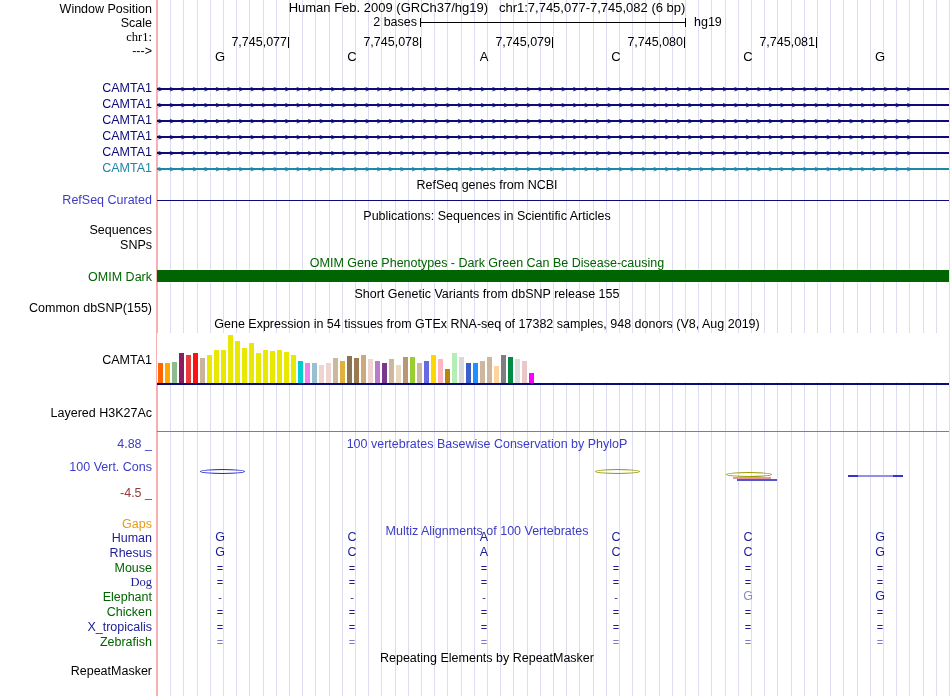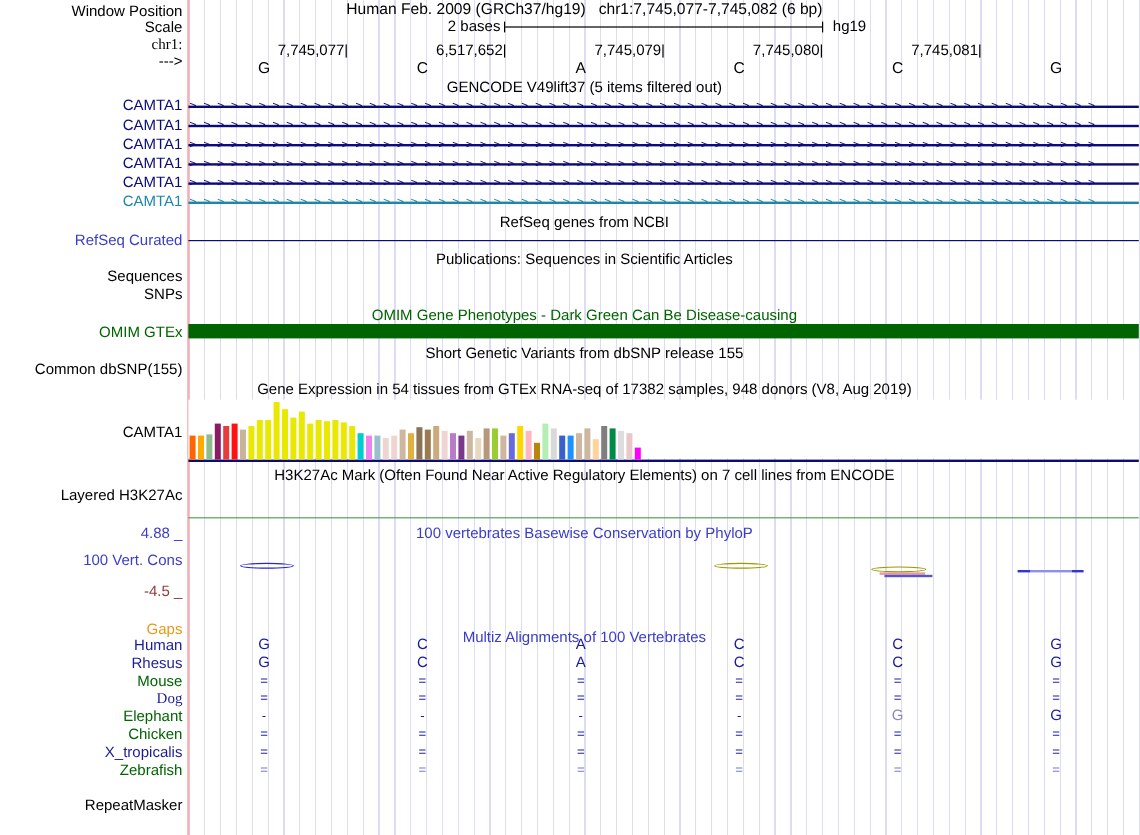--- a/index.html
+++ b/index.html
@@ -33,34 +33,33 @@
 
 <div id="screen">
   <div class="grid"></div>
   <div class="pinkline"></div>
 
   <div class="ct hdr" style="top:1px">Human Feb. 2009 (GRCh37/hg19)   chr1:7,745,077-7,745,082 (6 bp)</div>
   <div class="coord" style="top:16px;right:533px">2 bases</div>
   <div class="bar-scale"></div>
   <div class="coord" style="top:16px;left:694px;right:auto">hg19</div>
 
-  <div class="ct" style="top:66px">GENCODE V49lift37 (5 items filtered out)</div>
   <div class="ct" style="top:178px">RefSeq genes from NCBI</div>
   <div class="ct" style="top: 256px; color: rgb(0, 100, 0);">OMIM Gene Phenotypes - Dark Green Can Be Disease-causing</div>
   <div class="ct" style="top:209px">Publications: Sequences in Scientific Articles</div>
   <div class="ct" style="top:287px">Short Genetic Variants from dbSNP release 155</div>
   <div class="ct" style="top:317px">Gene Expression in 54 tissues from GTEx RNA-seq of 17382 samples, 948 donors (V8, Aug 2019)</div>
-  <div class="ct" style="top:389px">H3K27Ac Mark (Often Found Near Active Regulatory Elements) on 7 cell lines from ENCODE</div>
   <div class="ct" style="top: 437px; color: rgb(60, 60, 200);">100 vertebrates Basewise Conservation by PhyloP</div>
   <div class="ct" style="top: 524px; color: rgb(60, 60, 200);">Multiz Alignments of 100 Vertebrates</div>
+  <div class="ct" style="top:651px">Repeating Elements by RepeatMasker</div>
 
   <div class="lbl" style="top: 193px; color: rgb(60, 60, 200);">RefSeq Curated</div>
   <div class="lbl" style="top:223px">Sequences</div>
   <div class="lbl" style="top:238px">SNPs</div>
-  <div class="lbl" style="top: 270px; color: rgb(0, 100, 0);">OMIM GTEx</div>
+  <div class="lbl" style="top: 270px; color: rgb(0, 100, 0);">OMIM Dark</div>
   <div class="lbl" style="top:301px">Common dbSNP(155)</div>
   <div class="lbl" style="top:353px">CAMTA1</div>
   <div class="lbl" style="top:406px">Layered H3K27Ac</div>
   <div class="lbl" style="top: 437px; color: rgb(60, 60, 200); text-align: right;">4.88 _</div>
   <div class="lbl" style="top: 460px; color: rgb(60, 60, 200);">100 Vert. Cons</div>
   <div class="lbl" style="top: 486px; color: rgb(148, 57, 59);">-4.5 _</div>
   <div class="lbl" style="top:664px">RepeatMasker</div>
 
   <div class="hline" style="top:199.5px;height:1.6px;background:#0C0C78"></div>
   <div class="hline" style="top:270px;height:12px;background:#006400"></div>
@@ -68,21 +67,21 @@
   <div class="hline" style="top:382.5px;height:2.5px;background:#0C0C78"></div>
   <div class="hline" style="top:431px;height:1.2px;background:#55A055"></div>
 
   <div id="dyn">
       <div class="lbl" style="top: 2px;">Window Position</div>
       <div class="lbl" style="top: 16px;">Scale</div>
       <div class="lbl" style="top: 30px; font-family: Liberation Serif, serif;">chr1:</div>
       <div class="lbl" style="top: 44px;">---&gt;</div>
       <div class="coord" style="right: 663px;">7,745,077</div>
       <div class="ctick" style="left: 288px;"></div>
-      <div class="coord" style="right: 531px;">6,517,652</div>
+      <div class="coord" style="right: 531px;">7,745,078</div>
       <div class="ctick" style="left: 420px;"></div>
       <div class="coord" style="right: 399px;">7,745,079</div>
       <div class="ctick" style="left: 552px;"></div>
       <div class="coord" style="right: 267px;">7,745,080</div>
       <div class="ctick" style="left: 684px;"></div>
       <div class="coord" style="right: 135px;">7,745,081</div>
       <div class="ctick" style="left: 816px;"></div>
       <div class="refbase" style="left: 220px;">G</div>
       <div class="refbase" style="left: 352px;">C</div>
       <div class="refbase" style="left: 484px;">A</div>

